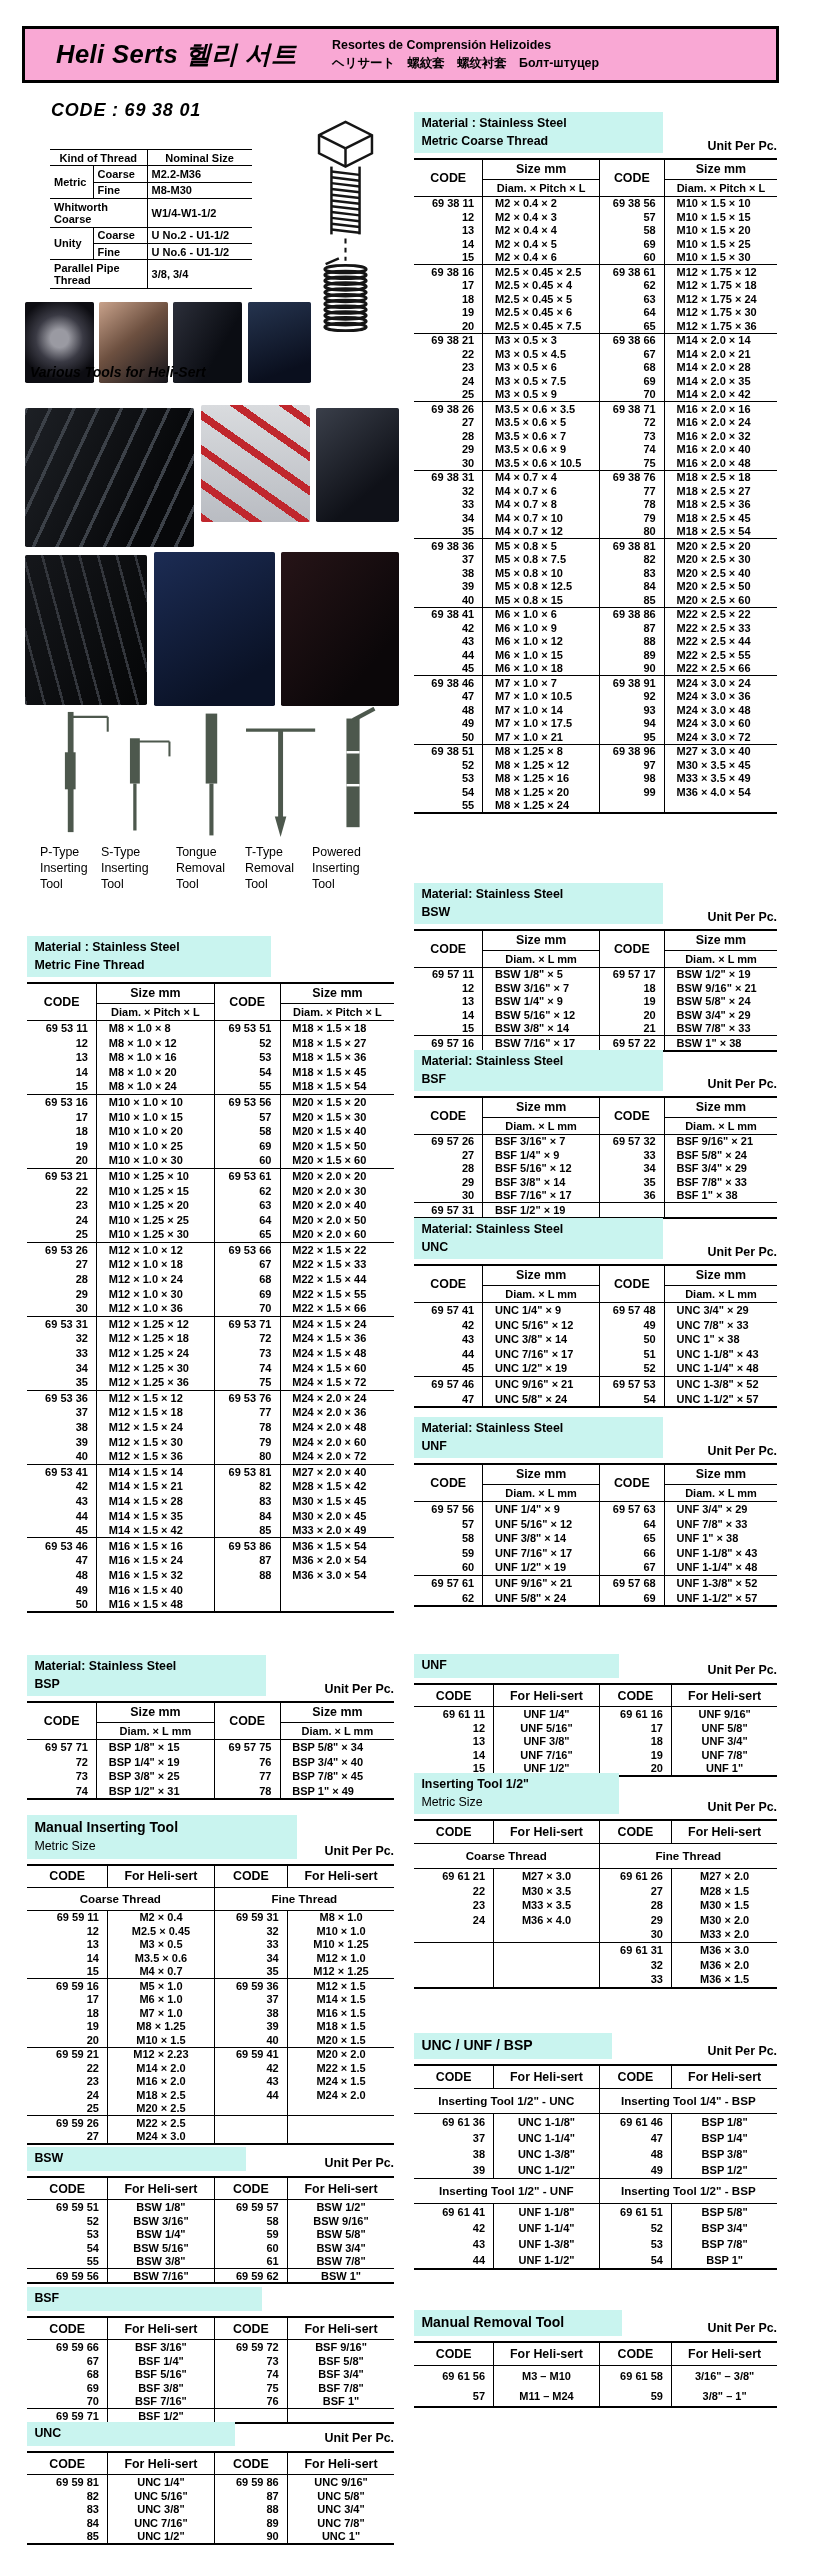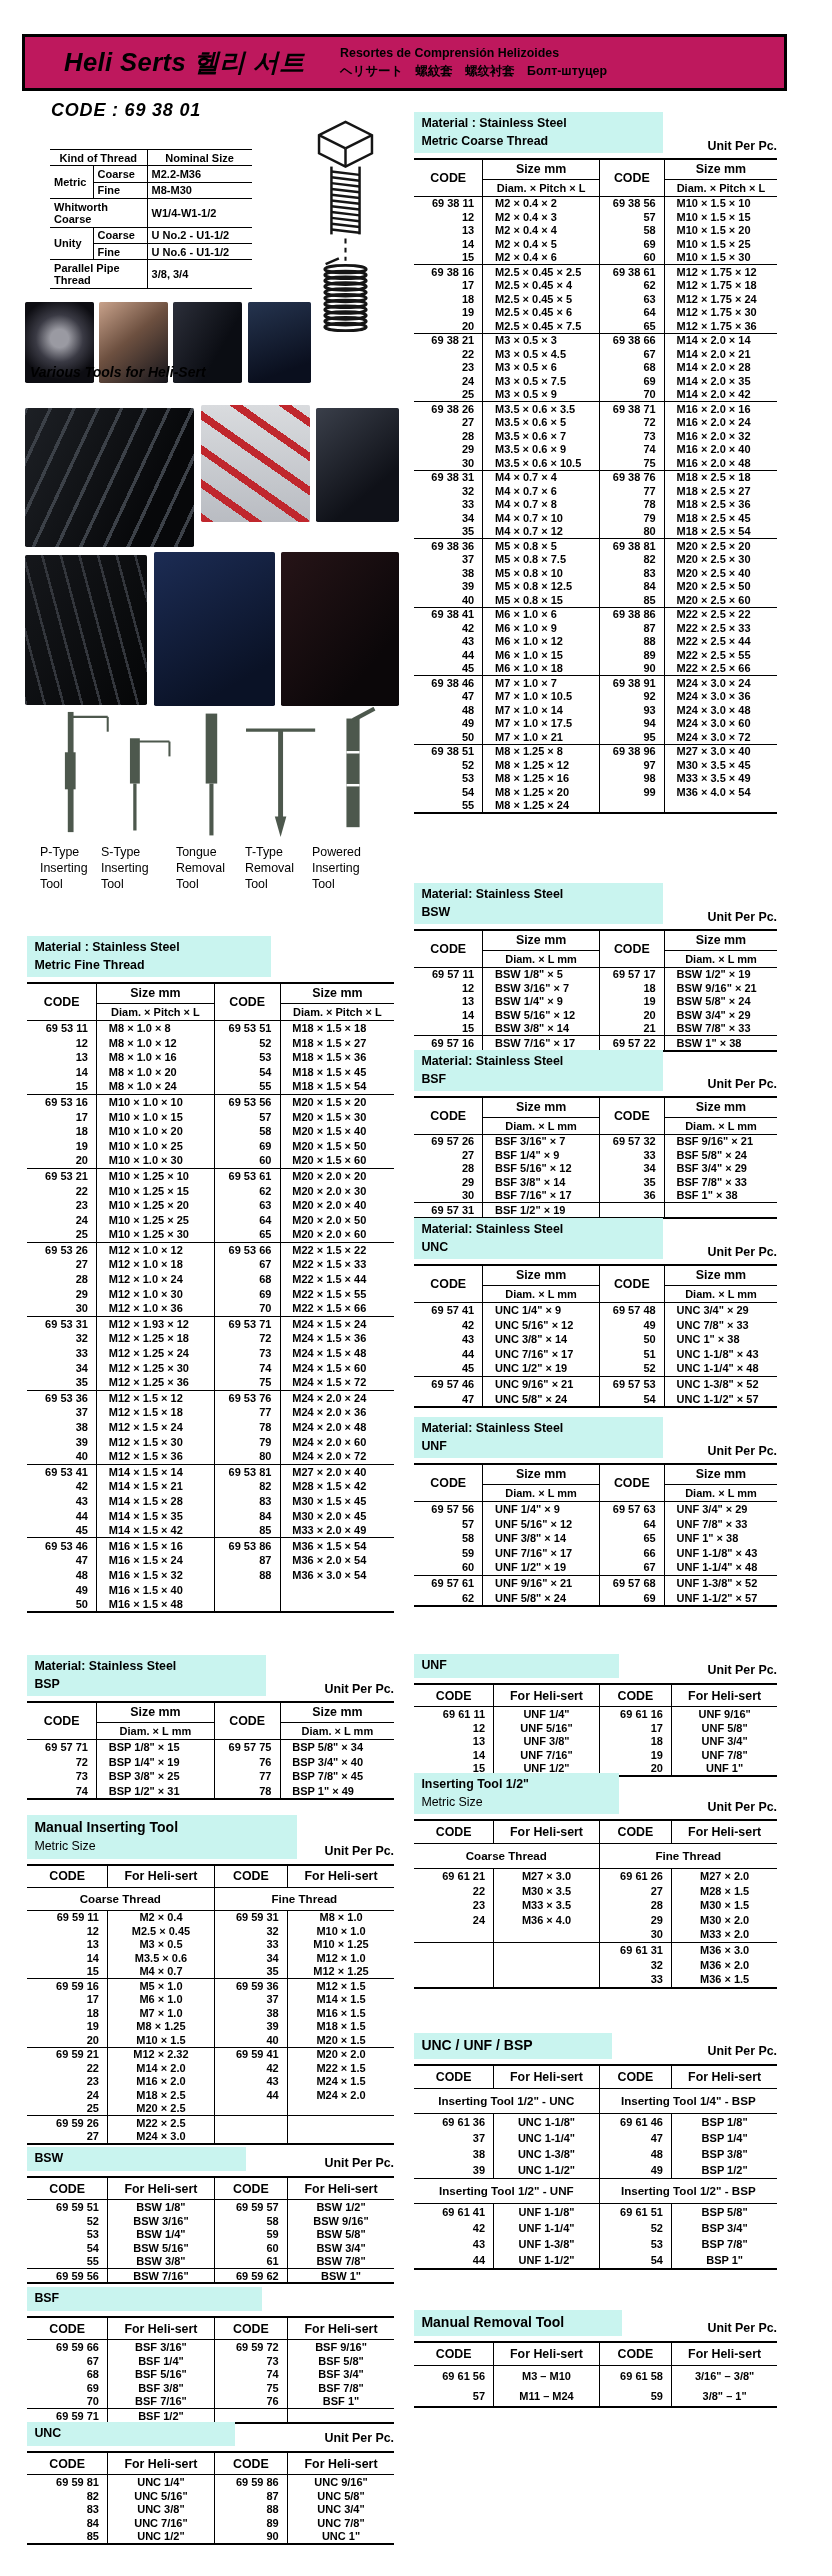--- a/index.html
+++ b/index.html
@@ -1,22 +1,22 @@
 <!DOCTYPE html>
 <html style="font-size:13.2px"><head>
 <meta charset="utf-8">
 <style>
   html,body{margin:0;padding:0;}
   body{
     width:832px;height:2576px;position:relative;background:#fff;
     font-family:"Liberation Sans","DejaVu Sans",sans-serif;color:#000;overflow:hidden;
   }
   
-  .banner{position:absolute;left:22px;top:34px;width:751px;height:51px;background:#be185d;
-    border:3.3px solid #000;display:flex;align-items:center;padding-left:8px;}
+  .banner{position:absolute;left:22px;top:26px;width:751px;height:51px;background:#f9a8d4;
+    border:3.3px solid #000;display:flex;align-items:center;}
   .banner-title{font-size:25.6px;font-weight:bold;font-style:italic;margin-left:31px;letter-spacing:0.4px;white-space:nowrap;}
   .banner-sub{margin-left:35px;font-size:12.4px;font-weight:bold;line-height:1.45;white-space:nowrap;}
   
   .code-title{position:absolute;left:51px;top:100px;font-size:18px;font-weight:bold;font-style:italic;letter-spacing:0.8px;}
   table.kind{position:absolute;left:50px;top:149px;border-collapse:collapse;table-layout:fixed;}
   table.kind td,table.kind th{border:1.7px solid #000;font-size:11px;font-weight:bold;padding:1.7px 4.1px;text-align:left;}
   table.kind th{text-align:center;}
   table.kind tr>:first-child{border-left:none;}
   table.kind tr>:last-child{border-right:none;}
   table.kind td.v{width:96px;}
@@ -1250,21 +1250,21 @@
           <tr>
             <td class="c-code">30</td>
             <td class="c-size vline">M12 × 1.0 × 36</td>
             <td class="c-code vline">70</td>
             <td class="c-size vline">M22 × 1.5 × 66</td>
           </tr>
         </tbody>
         <tbody>
           <tr>
             <td class="c-code">69 53 31</td>
-            <td class="c-size vline">M12 × 1.93 × 12</td>
+            <td class="c-size vline">M12 × 1.25 × 12</td>
             <td class="c-code vline">69 53 71</td>
             <td class="c-size vline">M24 × 1.5 × 24</td>
           </tr>
           <tr>
             <td class="c-code">32</td>
             <td class="c-size vline">M12 × 1.25 × 18</td>
             <td class="c-code vline">72</td>
             <td class="c-size vline">M24 × 1.5 × 36</td>
           </tr>
           <tr>
@@ -1536,21 +1536,21 @@
           <tr>
             <td class="c-code">20</td>
             <td class="c-size vline">M10 × 1.5</td>
             <td class="c-code vline">40</td>
             <td class="c-size vline">M20 × 1.5</td>
           </tr>
         </tbody>
         <tbody>
           <tr>
             <td class="c-code">69 59 21</td>
-            <td class="c-size vline">M12 × 2.32</td>
+            <td class="c-size vline">M12 × 2.23</td>
             <td class="c-code vline">69 59 41</td>
             <td class="c-size vline">M20 × 2.0</td>
           </tr>
           <tr>
             <td class="c-code">22</td>
             <td class="c-size vline">M14 × 2.0</td>
             <td class="c-code vline">42</td>
             <td class="c-size vline">M22 × 1.5</td>
           </tr>
           <tr>

